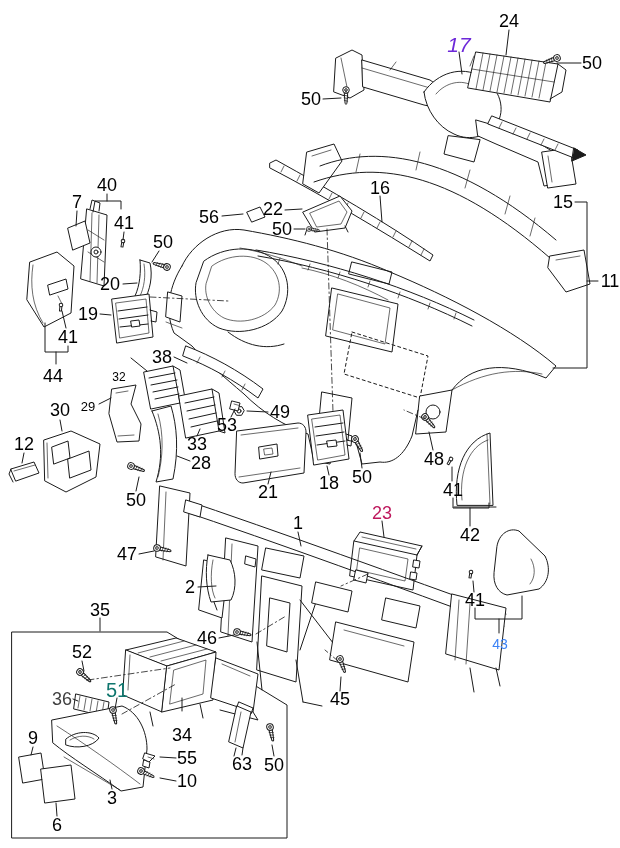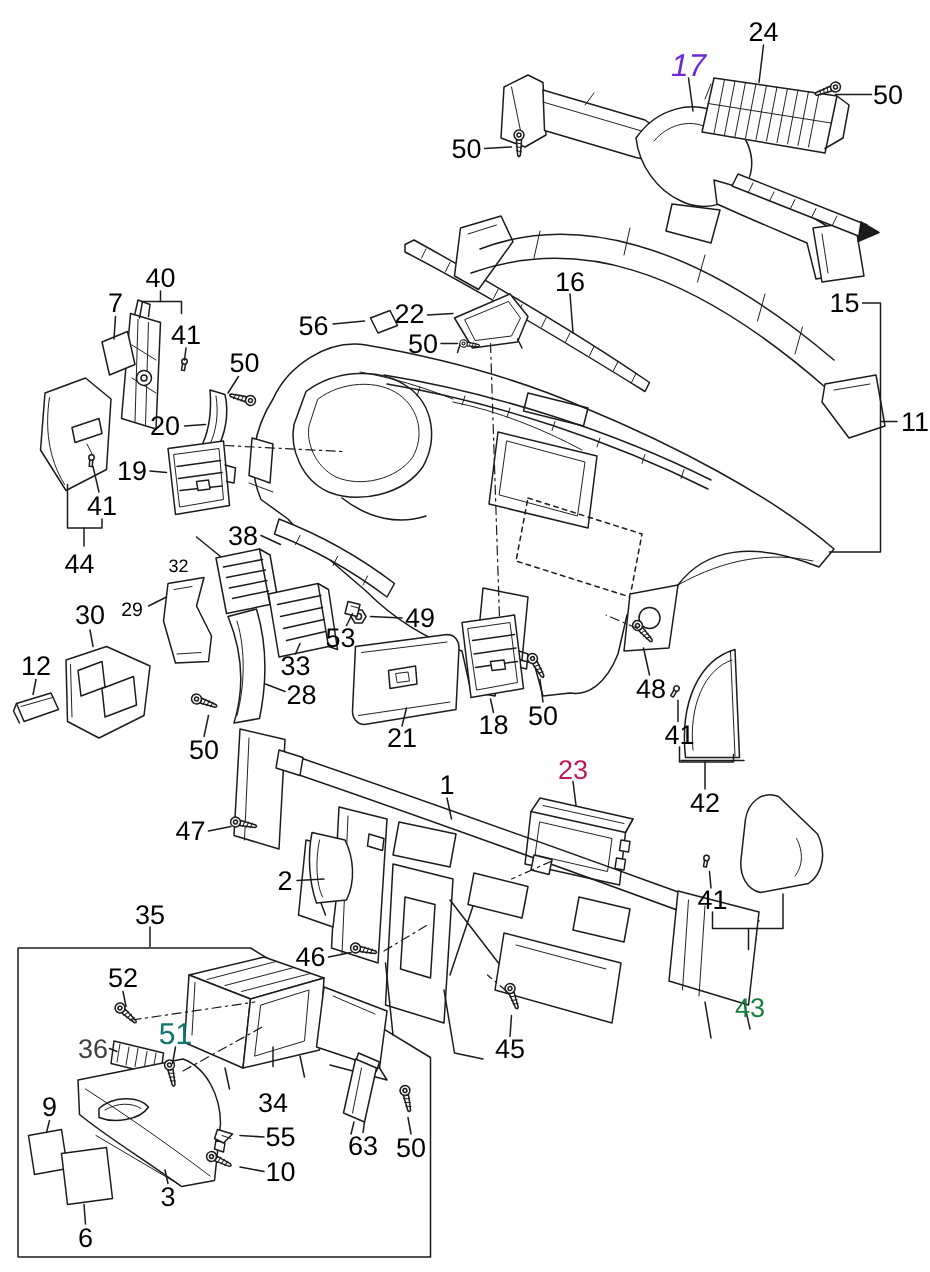--- a/index.html
+++ b/index.html
@@ -443,21 +443,21 @@
       <div class="part-label" style="left: 434px; top: 459px; color: rgb(0, 0, 0); font-size: 18px;">48</div>
       <div class="part-label" style="left: 453px; top: 490px; color: rgb(0, 0, 0); font-size: 18px;">41</div>
       <div class="part-label" style="left: 470px; top: 535px; color: rgb(0, 0, 0); font-size: 18px;">42</div>
       <div class="part-label" style="left: 382px; top: 513px; color: #be185d; font-size: 18px;">23</div>
       <div class="part-label" style="left: 298px; top: 523px; color: rgb(0, 0, 0); font-size: 18px;">1</div>
       <div class="part-label" style="left: 190px; top: 587px; color: rgb(0, 0, 0); font-size: 18px;">2</div>
       <div class="part-label" style="left: 127px; top: 554px; color: rgb(0, 0, 0); font-size: 18px;">47</div>
       <div class="part-label" style="left: 207px; top: 638px; color: rgb(0, 0, 0); font-size: 18px;">46</div>
       <div class="part-label" style="left: 340px; top: 699px; color: rgb(0, 0, 0); font-size: 18px;">45</div>
       <div class="part-label" style="left: 475px; top: 600px; color: rgb(0, 0, 0); font-size: 18px;">41</div>
-      <div class="part-label" style="left: 500px; top: 644px; color: #15803d; font-size: 18px; margin-top: 28px;">43</div>
+      <div class="part-label" style="left: 500px; top: 644px; color: #3b82f6; font-size: 14px;">43</div>
       <div class="part-label" style="left: 100px; top: 610px; color: rgb(0, 0, 0); font-size: 18px;">35</div>
       <div class="part-label" style="left: 82px; top: 652px; color: rgb(0, 0, 0); font-size: 18px;">52</div>
       <div class="part-label" style="left: 62px; top: 699px; color: #404040; font-size: 18px;">36</div>
       <div class="part-label" style="left: 117px; top: 690px; color: #0f766e; font-size: 20px;">51</div>
       <div class="part-label" style="left: 182px; top: 720px; color: rgb(0, 0, 0); font-size: 18px; margin-top: 15px;">34</div>
       <div class="part-label" style="left: 33px; top: 738px; color: rgb(0, 0, 0); font-size: 18px;">9</div>
       <div class="part-label" style="left: 57px; top: 825px; color: rgb(0, 0, 0); font-size: 18px;">6</div>
       <div class="part-label" style="left: 112px; top: 798px; color: rgb(0, 0, 0); font-size: 18px;">3</div>
       <div class="part-label" style="left: 187px; top: 758px; color: rgb(0, 0, 0); font-size: 18px;">55</div>
       <div class="part-label" style="left: 187px; top: 781px; color: rgb(0, 0, 0); font-size: 18px;">10</div>

